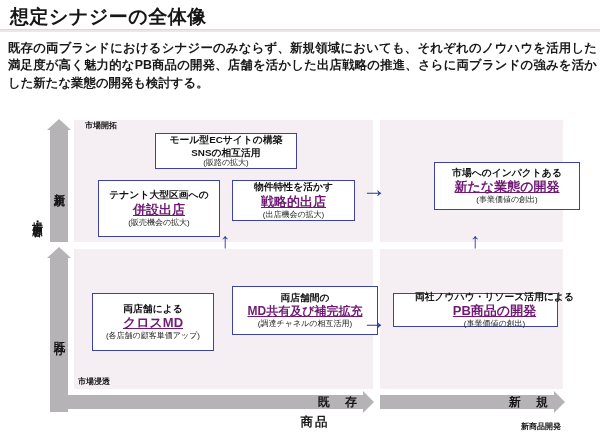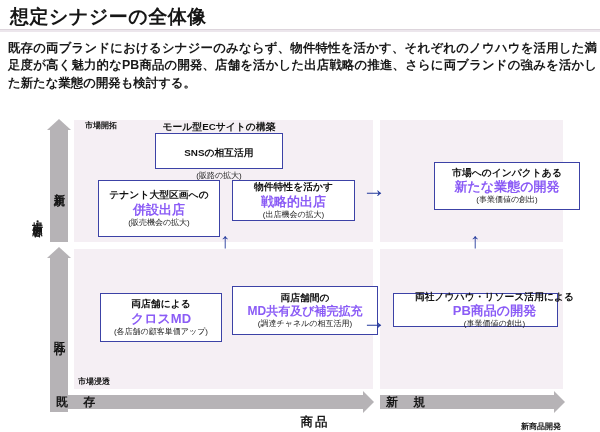--- a/index.html
+++ b/index.html
@@ -32,57 +32,57 @@
   .v-arrow { width:18px; background:#b6b3b6; display:flex; align-items:center; justify-content:center; }
   .v-arrow::before { content:""; position:absolute; top:-11px; left:-3px; width:0; height:0;
     border-left:12px solid transparent; border-right:12px solid transparent; border-bottom:11px solid #b6b3b6; }
   #v-arrow-top    { left:50px; top:130px; height:112px; }
   #v-arrow-bottom { left:50px; top:258px; height:154px; }
   .v-text { writing-mode:vertical-rl; text-orientation:upright; font-size:11.5px; font-weight:bold; letter-spacing:3px; color:#161616; }
   #y-axis-title { left:31px; top:213px; writing-mode:vertical-rl; text-orientation:upright;
     font-size:10.5px; font-weight:bold; letter-spacing:1px; color:#161616; }
 
   
-  .h-arrow { height:14px; top:395px; background:#b6b3b6; display:flex; align-items:center; justify-content:flex-start; }
+  .h-arrow { height:14px; top:395px; background:#b6b3b6; display:flex; align-items:center; justify-content:flex-end; }
   .h-arrow::after { content:""; position:absolute; right:-11px; top:-4px; width:0; height:0;
     border-top:11px solid transparent; border-bottom:11px solid transparent; border-left:11px solid #b6b3b6; }
   #h-arrow-left  { left:50px;  width:313px; }
   #h-arrow-right { left:380px; width:174px; }
   .h-text { font-size:12px; font-weight:bold; letter-spacing:6px; padding-left:6px; color:#161616; line-height:1; }
   #x-axis-title { left:280px; top:414px; width:70px; text-align:center; font-size:12.5px; font-weight:bold; letter-spacing:2px; }
 
   
   .box { background:#ffffff; border:1.4px solid #3c42a6; display:flex; flex-direction:column;
          align-items:center; justify-content:center; row-gap:2px; }
   .b1   { font-size:9.8px; font-weight:bold; color:#111; white-space:nowrap; line-height:1.15; }
-  .hl   { font-size:13px;  font-weight:bold; color:#8b5cf6; white-space:nowrap; line-height:1.1; }
+  .hl   { font-size:13px;  font-weight:bold; color:#701a75; white-space:nowrap; line-height:1.1;text-decoration:underline; }
   .hl.small { font-size:12px; }
   .note { font-size:8px; color:#222; white-space:nowrap; line-height:1.1; }
 
-  #box-ec       { left:155px; top:133px; width:128px; height:36px; row-gap:14px; }
+  #box-ec       { left:155px; top:133px; width:142px; height:36px; row-gap:1px; }
   #box-tenant   { left:98px;  top:180px; width:122px; height:57px; }
   #box-strategic{ left:232px; top:180px; width:123px; height:41px; }
   #box-newbiz   { left:402px; top:162px; width:146px; height:48px;margin-left:32px; }
-  #box-crossmd  { left:100px;  top:293px; width:122px; height:49px; }
+  #box-crossmd  { left:92px;  top:293px; width:122px; height:58px; }
   #box-mdshare  { left:232px; top:286px; width:146px; height:49px;justify-content:center; }
   #box-pb       { left:393px; top:293px; width:165px; height:34px;padding-left:38px; }
 
   
   .blue-arrow { color:#233a9c; font-weight:bold; line-height:1; text-align:center; }
   #arrow-right-top    { left:361px; top:177px; width:26px; font-size:24px; }
   #arrow-right-bottom { left:361px; top:309px; width:26px; font-size:24px; }
   #arrow-up-left      { left:217px; top:230px; width:16px; font-size:21px; }
   #arrow-up-right     { left:467px; top:230px; width:16px; font-size:21px; }
 </style>
 </head>
 <body>
 
 <div class="abs" id="page-title">想定シナジーの全体像</div>
 <div class="abs" id="title-rule"></div>
-<div class="abs" id="intro-text">既存の両ブランドにおけるシナジーのみならず、物件特性を活かす、それぞれのノウハウを活用した満足度が高く魅力的なPB商品の開発、店舗を活かした出店戦略の推進、さらに両ブランドの強みを活かした新たな業態の開発も検討する。</div>
+<div class="abs" id="intro-text">既存の両ブランドにおけるシナジーのみならず、新規領域においても、それぞれのノウハウを活用した満足度が高く魅力的なPB商品の開発、店舗を活かした出店戦略の推進、さらに両ブランドの強みを活かした新たな業態の開発も検討する。</div>
 
 <div class="abs quad" id="q-tl"></div>
 <div class="abs quad" id="q-tr"></div>
 <div class="abs quad" id="q-bl"></div>
 <div class="abs quad" id="q-br"></div>
 
 <div class="abs corner" id="corner-tl">市場開拓</div>
 <div class="abs corner" id="corner-bl">市場浸透</div>
 <div class="abs corner" id="corner-br">新商品開発</div>
 

